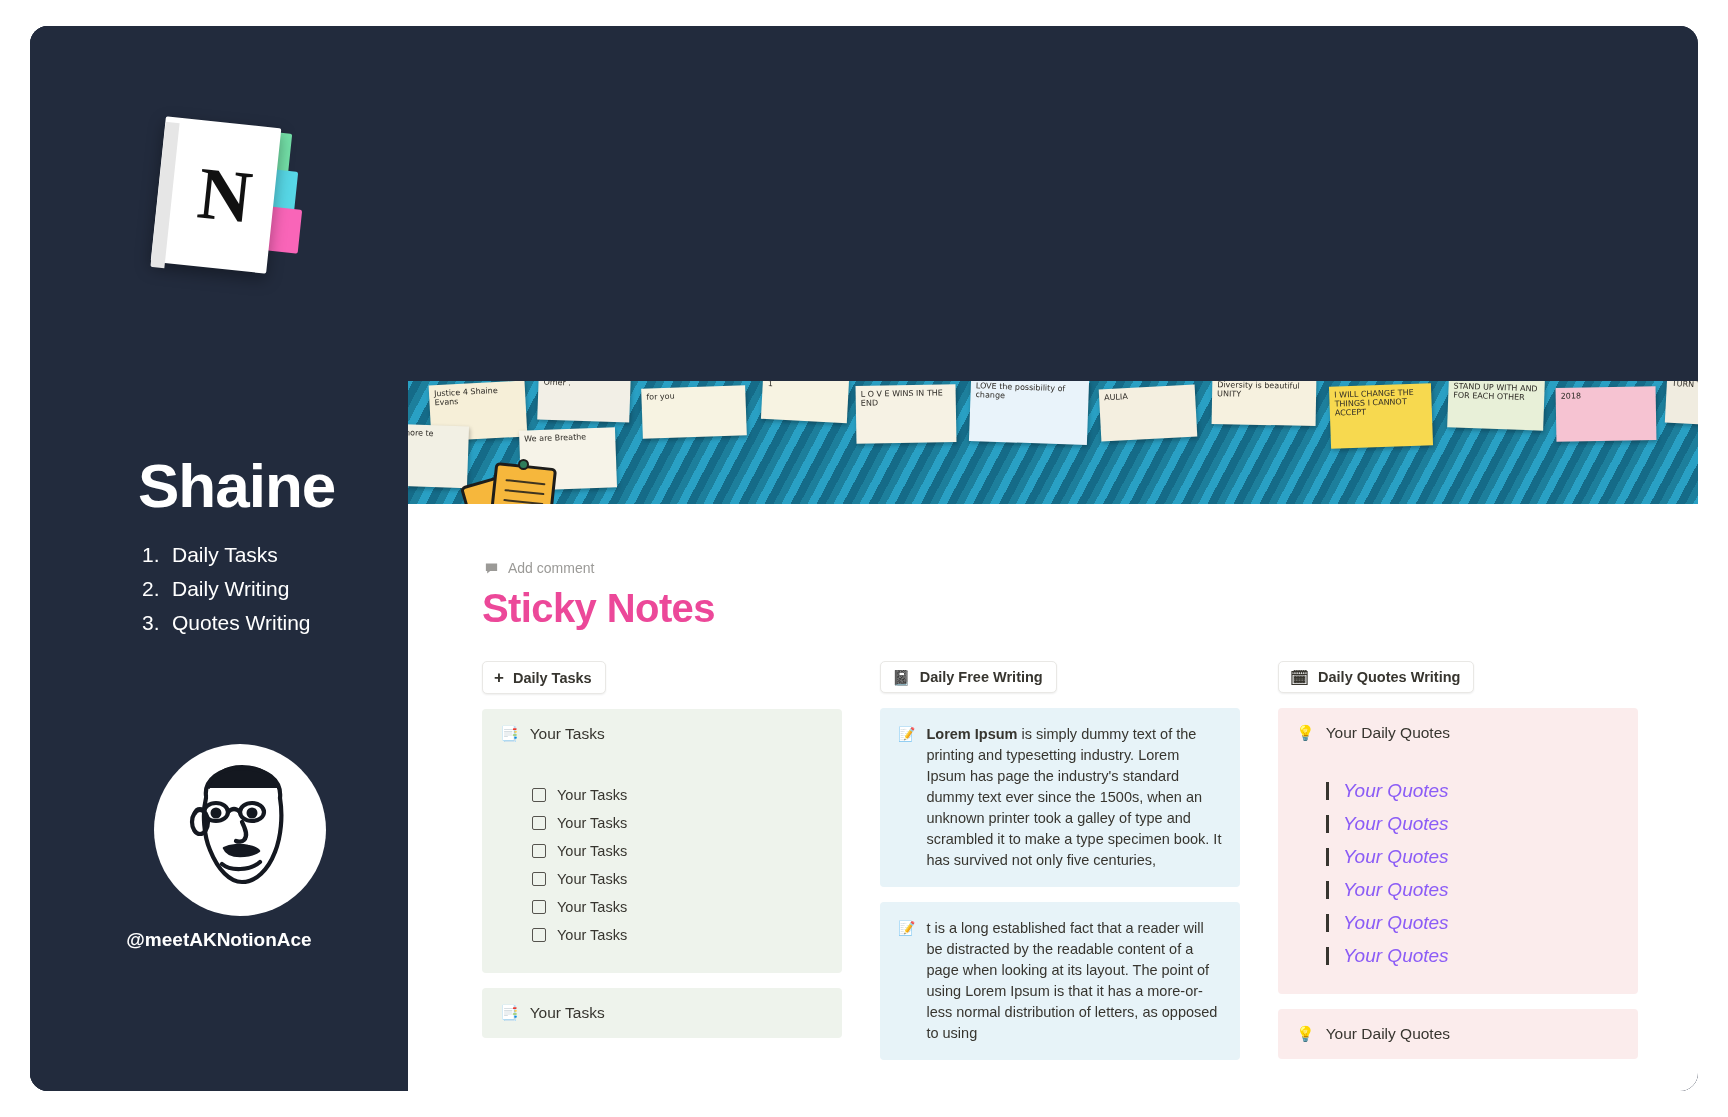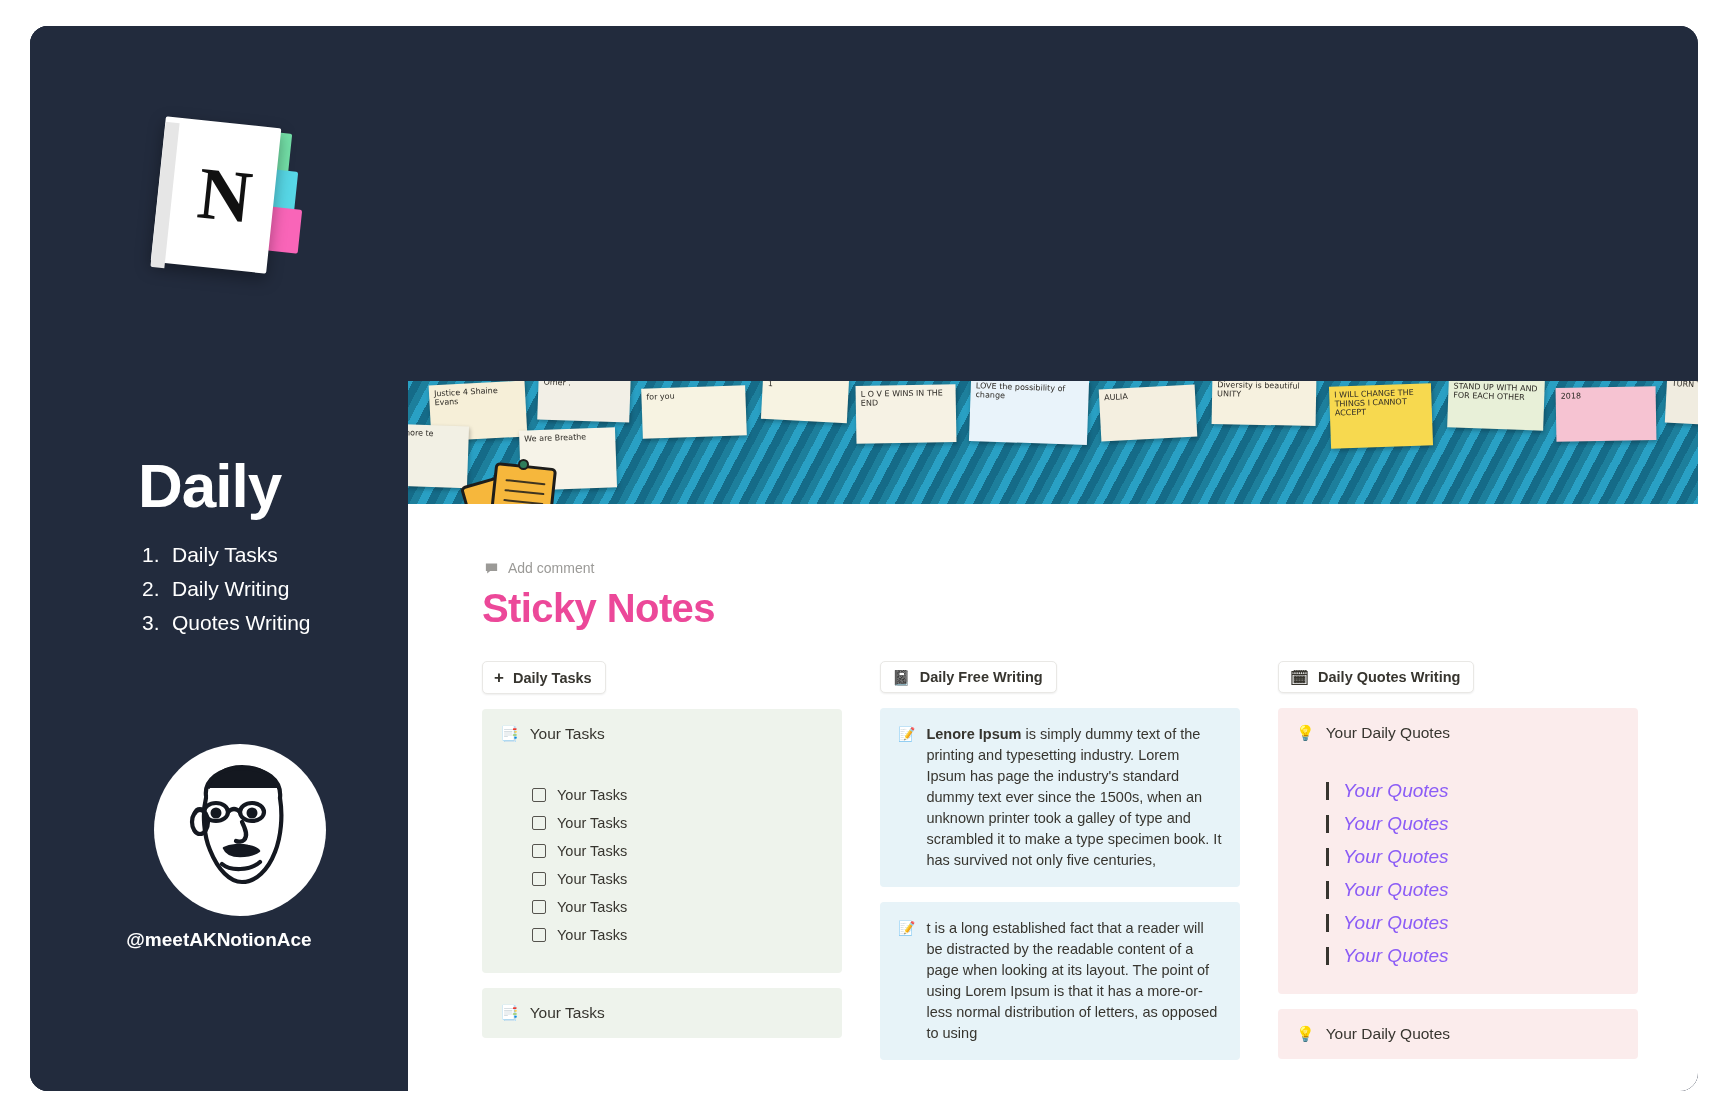--- a/index.html
+++ b/index.html
@@ -289,21 +289,21 @@
 
       <div class="logo-wrap">
         <div class="logo-tab tab-green"></div>
         <div class="logo-tab tab-cyan"></div>
         <div class="logo-tab tab-pink"></div>
         <div class="logo-book"></div>
         <div class="logo-spine"></div>
         <div class="logo-n">N</div>
       </div>
 
-      <div class="promo-title">Daily</div>
+      <div class="promo-title">Shaine</div>
 
       <div class="promo-list">
         <div class="promo-list-item">
           <span class="promo-list-num">1.</span>
           <span>Daily Tasks</span>
         </div>
         <div class="promo-list-item">
           <span class="promo-list-num">2.</span>
           <span>Daily Writing</span>
         </div>
@@ -433,21 +433,21 @@
           <div class="col">
             <div class="col-btn">
               <span class="btn-glyph">📓</span>
               <span>Daily Free Writing</span>
             </div>
 
             <div class="card card-blue">
               <div class="para">
                 <span class="emo">📝</span>
                 <span>
-                  <b>Lenore Ipsum</b><span> is simply dummy text of the printing and typesetting industry. Lorem Ipsum has page the industry's standard dummy text ever since the 1500s, when an unknown printer took a galley of type and scrambled it to make a type specimen book. It has survived not only five centuries,</span>
+                  <b>Lorem Ipsum</b><span> is simply dummy text of the printing and typesetting industry. Lorem Ipsum has page the industry's standard dummy text ever since the 1500s, when an unknown printer took a galley of type and scrambled it to make a type specimen book. It has survived not only five centuries,</span>
                 </span>
               </div>
             </div>
 
             <div class="card card-blue">
               <div class="para">
                 <span class="emo">📝</span>
                 <span>t is a long established fact that a reader will be distracted by the readable content of a page when looking at its layout. The point of using Lorem Ipsum is that it has a more-or-less normal distribution of letters, as opposed to using</span>
               </div>
             </div>

